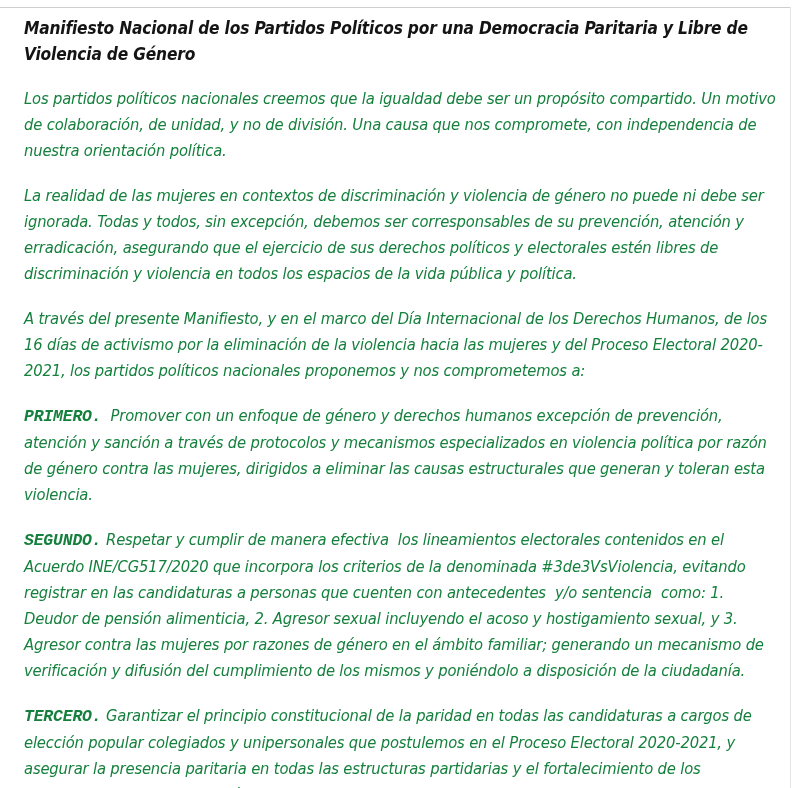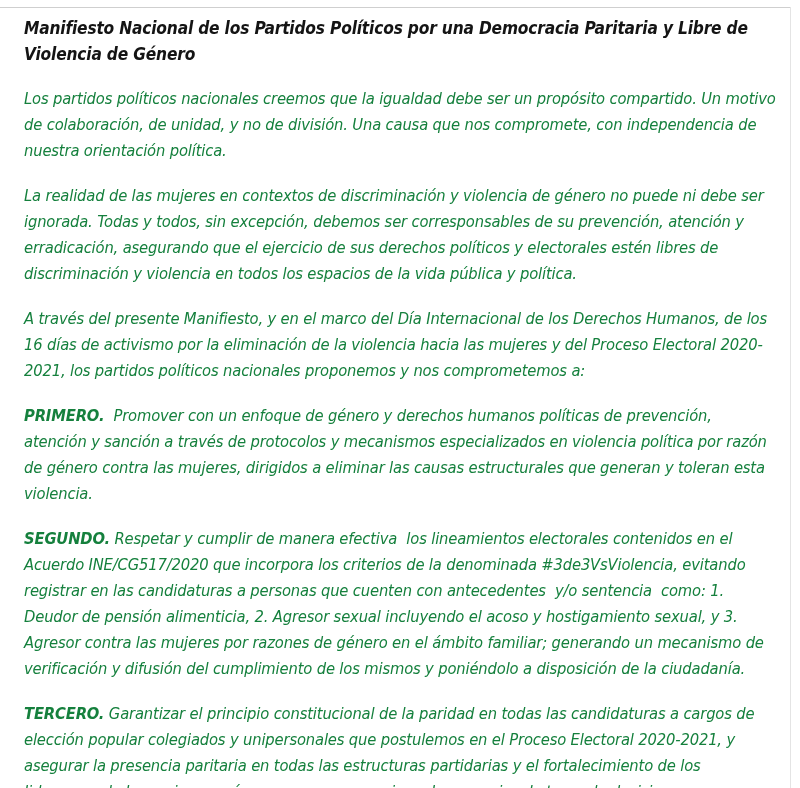--- a/index.html
+++ b/index.html
@@ -65,20 +65,21 @@
     margin: 0;
     padding-top: 19px;
     color: #15803d;
     letter-spacing: -0.15px;
     text-align: left;
     font-stretch: condensed;
   }
   p.para .lead {
     font-weight: 700;
     font-style: italic;
+    font-family: Liberation Mono, monospace;
   }
   .wrap-guard {
     white-space: pre-wrap;
   }
 </style>
 </head>
 <body>
 
 <div class="page">
 
@@ -95,21 +96,21 @@
 
     <p class="para">
       <span class="wrap-guard">La realidad de las mujeres en contextos de discriminación y violencia de género no puede ni debe ser ignorada. Todas y todos, sin excepción, debemos ser corresponsables de su prevención, atención y erradicación, asegurando que el ejercicio de sus derechos políticos y electorales estén libres de discriminación y violencia en todos los espacios de la vida pública y política.</span>
     </p>
 
     <p class="para">
       <span class="wrap-guard">A través del presente Manifiesto, y en el marco del Día Internacional de los Derechos Humanos, de los 16 días de activismo por la eliminación de la violencia hacia las mujeres y del Proceso Electoral 2020-2021, los partidos políticos nacionales proponemos y nos comprometemos a:</span>
     </p>
 
     <p class="para">
-      <span class="lead">PRIMERO.</span><span class="wrap-guard">  Promover con un enfoque de género y derechos humanos políticas de prevención, atención y sanción a través de protocolos y mecanismos especializados en violencia política por razón de género contra las mujeres, dirigidos a eliminar las causas estructurales que generan y toleran esta violencia.</span>
+      <span class="lead">PRIMERO.</span><span class="wrap-guard">  Promover con un enfoque de género y derechos humanos excepción de prevención, atención y sanción a través de protocolos y mecanismos especializados en violencia política por razón de género contra las mujeres, dirigidos a eliminar las causas estructurales que generan y toleran esta violencia.</span>
     </p>
 
     <p class="para">
       <span class="lead">SEGUNDO.</span><span class="wrap-guard"> Respetar y cumplir de manera efectiva  los lineamientos electorales contenidos en el Acuerdo INE/CG517/2020 que incorpora los criterios de la denominada #3de3VsViolencia, evitando registrar en las candidaturas a personas que cuenten con antecedentes  y/o sentencia  como: 1. Deudor de pensión alimenticia, 2. Agresor sexual incluyendo el acoso y hostigamiento sexual, y 3. Agresor contra las mujeres por razones de género en el ámbito familiar; generando un mecanismo de verificación y difusión del cumplimiento de los mismos y poniéndolo a disposición de la ciudadanía.</span>
     </p>
 
     <p class="para">
       <span class="lead">TERCERO.</span><span class="wrap-guard"> Garantizar el principio constitucional de la paridad en todas las candidaturas a cargos de elección popular colegiados y unipersonales que postulemos en el Proceso Electoral 2020-2021, y asegurar la presencia paritaria en todas las estructuras partidarias y el fortalecimiento de los liderazgos de las mujeres, así como su permanencia en los espacios de toma de decisiones.</span>
     </p>
 

